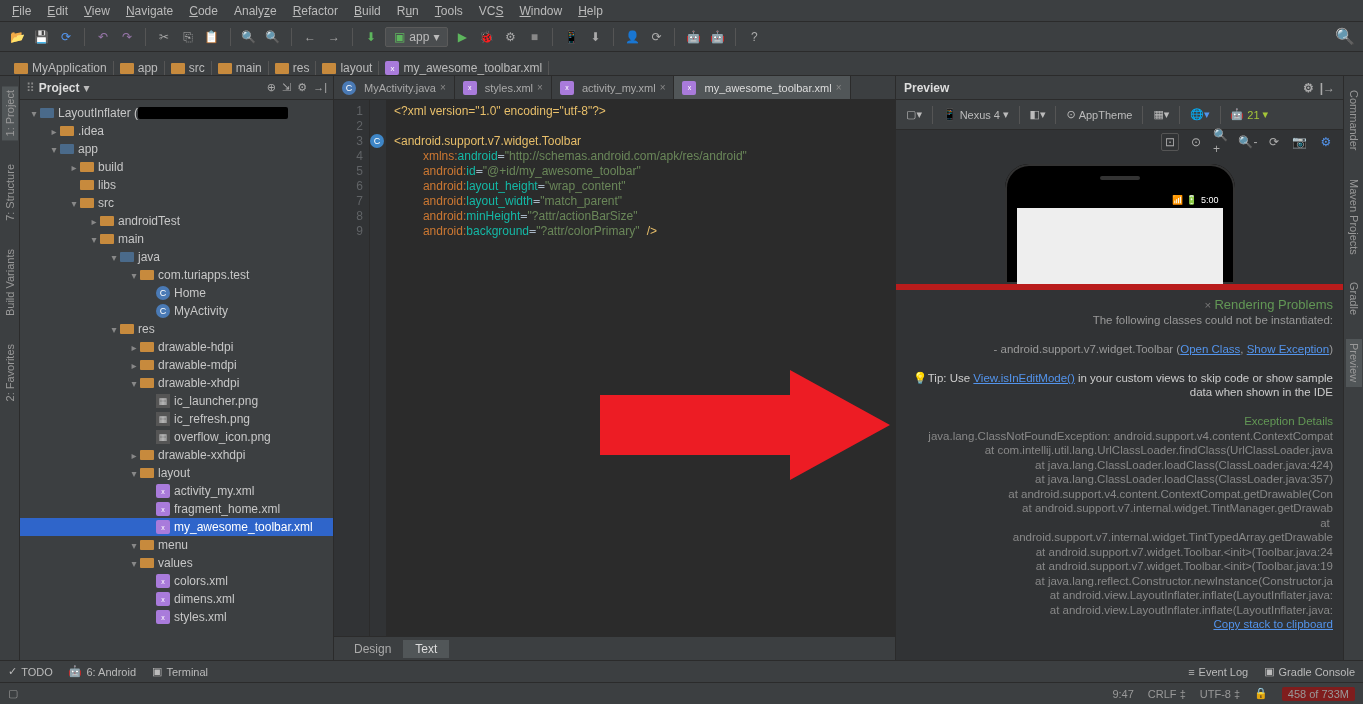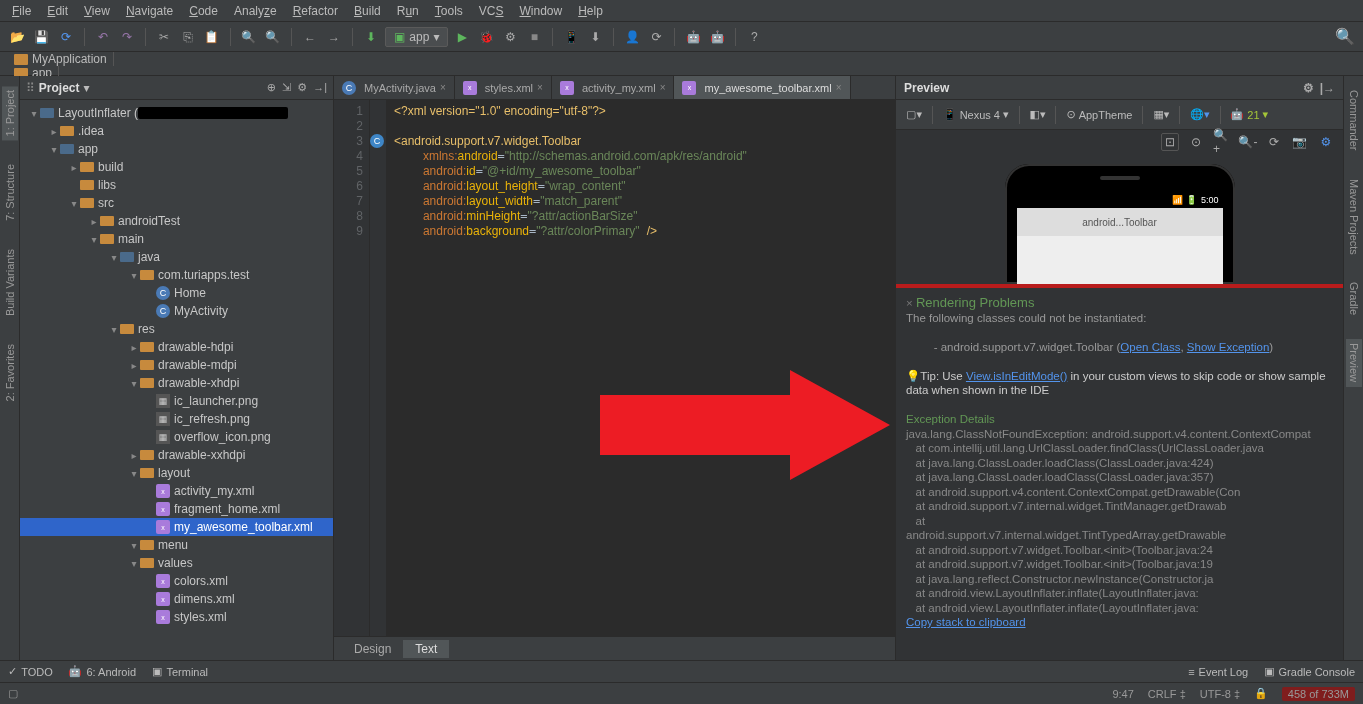--- a/index.html
+++ b/index.html
@@ -13,21 +13,21 @@
 
 .toolbar { height: 30px; background: #3c3f41; border-bottom: 1px solid #2b2b2b; display: flex; align-items: center; padding: 0 8px; gap: 4px; }
 .toolbar .tb-btn { width: 20px; height: 20px; display:inline-flex; align-items:center; justify-content:center; cursor:pointer; color:#aaa; }
 .toolbar .sep { width:1px; height:18px; background:#555; margin:0 4px;}
 .toolbar .app-selector { background:#4a4d4f; border:1px solid #5a5a5a; padding:2px 8px; border-radius:2px; display:flex; align-items:center; gap:4px;}
 .toolbar .play { color:#5db65d; }
 .toolbar .bug { color:#5db65d; }
 .toolbar .search-right { margin-left:auto; font-size:16px; color:#aaa;}
 
 
-.breadcrumbs { height: 24px; background:#3c3f41; border-bottom:1px solid #2b2b2b; display:flex; align-items:flex-start; padding:0 8px; gap:0;flex-direction:column;}
+.breadcrumbs { height: 24px; background:#3c3f41; border-bottom:1px solid #2b2b2b; display:flex; align-items:flex-end; padding:0 8px; gap:0;}
 .breadcrumbs .crumb { display:flex; align-items:center; gap:4px; padding:0 6px; border-right:1px solid #555; color:#bbb;}
 .breadcrumbs .icon-f { width:14px; height:11px; background:#c78a3d; border-radius:1px; display:inline-block;}
 .breadcrumbs .icon-xml { width:14px; height:14px; background:#a97bdb; border-radius:2px; display:inline-flex; align-items:center; justify-content:center; font-size:8px; color:#fff;}
 
 .main { display:flex; height: calc(100vh - 22px - 30px - 24px - 22px - 22px); }
 
 
 .left-gutter { width:20px; background:#3c3f41; border-right:1px solid #2b2b2b; display:flex; flex-direction:column; align-items:center; padding-top:10px; gap:20px;}
 .vtab { writing-mode: vertical-rl; transform: rotate(180deg); font-size:11px; color:#999; cursor:pointer; padding:4px 2px;}
 
@@ -53,21 +53,21 @@
 .editor-tabs { height:24px; display:flex; background:#3c3f41; border-bottom:1px solid #2b2b2b;}
 .etab { display:flex; align-items:center; gap:4px; padding:0 8px; border-right:1px solid #2b2b2b; color:#aaa; cursor:pointer; font-size:11px;}
 .etab.active { background:#515658; color:#ddd;}
 .etab .close { color:#888; font-size:10px;}
 .editor-body { flex:1; display:flex; overflow:hidden;}
 .gutter { width:36px; background:#313335; border-right:1px solid #2b2b2b; text-align:right; padding:4px 6px 0 0; color:#606366; font-family:monospace; font-size:12px; line-height:15px;}
 .gutter-marks { width:16px; background:#313335; padding-top:4px; line-height:15px;}
 .gutter-marks .mark { width:14px; height:14px; border-radius:7px; background:#3e86c7; color:#fff; font-size:9px; display:flex; align-items:center; justify-content:center; margin-bottom:1px;}
 .code { flex:1; padding:4px 8px; font-family:monospace; font-size:12px; line-height:15px; color:#a9b7c6; white-space:pre; overflow:auto;}
 .code .str { color:#6a8759;}
-.code .attr { color:#eab308;}
+.code .attr { color:#14b8a6;}
 .code .tag { color:#e8bf6a;}
 .code .ns { color:#cc7832;}
 .editor-bottom-tabs { height:24px; background:#3c3f41; border-top:1px solid #2b2b2b; display:flex; align-items:center; padding:0 8px;}
 .editor-bottom-tabs .btab { padding:2px 12px; color:#aaa; cursor:pointer;}
 .editor-bottom-tabs .btab.active { background:#515658; color:#ddd;}
 
 
 .red-arrow { position:absolute; left:600px; top:370px; z-index:100; pointer-events:none;}
 
 
@@ -81,21 +81,21 @@
 .preview-controls span { width:18px; height:18px; display:inline-flex; align-items:center; justify-content:center; color:#aaa; cursor:pointer; border-radius:2px;}
 .preview-controls span.boxed { border:1px solid #555;}
 .preview-device { flex:0 0 auto; display:flex; justify-content:center; padding:10px 0 0 0;}
 .phone { width:230px; height:120px; background:#000; border-radius:24px 24px 0 0; padding:28px 12px 0 12px; position:relative; box-shadow:inset 0 0 0 2px #333;}
 .phone .speaker { position:absolute; top:12px; left:50%; transform:translateX(-50%); width:40px; height:4px; background:#333; border-radius:2px;}
 .phone-screen { background:#eee; height:100%; display:flex; flex-direction:column;}
 .statusbar { height:16px; background:#000; color:#fff; display:flex; justify-content:flex-end; align-items:center; padding:0 4px; font-size:9px; gap:3px;}
 .toolbar-preview { height:28px; background:#ddd; display:flex; align-items:center; justify-content:center; color:#555; font-size:10px;}
 
 
-.render-problems { flex:1; overflow:auto; padding:8px 10px; font-family:monospace; font-size:11.5px; line-height:14.5px; color:#999; background:#313335; border-top:4px solid #b91c1c;}
+.render-problems { flex:1; overflow:auto; padding:8px 10px; font-family:monospace; font-size:11.5px; line-height:14.5px; color:#999; background:#313335; border-top:6px solid #b91c1c;text-align:right;}
 .render-problems .rp-title { color:#629755; font-size:13px; margin-bottom:2px;}
 .render-problems a { color:#5394ec; text-decoration:underline;}
 .render-problems .tip { color:#ccc;}
 .render-problems .bulb { color:#d9a94a;}
 .render-problems .exc-title { color:#629755; margin-top:6px;}
 .render-problems .trace { color:#888; white-space:pre;}
 
 
 .right-gutter { width:20px; background:#3c3f41; border-left:1px solid #2b2b2b; display:flex; flex-direction:column; align-items:center; padding-top:10px; gap:20px;}
 
@@ -451,21 +451,20 @@
     </div>
     <div class="preview-device">
       <div class="phone">
         <div class="speaker"></div>
         <div class="phone-screen">
           <div class="statusbar">
               <span>📶</span>
               <span>🔋</span>
               <span>5:00</span>
             </div>
-          <div class="toolbar-preview">android...Toolbar</div>
         </div>
       </div>
     </div>
     <div class="render-problems">
       <span style="color:#777">× </span><span class="rp-title">Rendering Problems</span><br>
       <span>The following classes could not be instantiated:</span><br><br>
       &nbsp;&nbsp;&nbsp;&nbsp;<span>- android.support.v7.widget.Toolbar (</span><a>Open Class</a><span>, </span><a>Show Exception</a><span>)</span><br><br>
       <span class="bulb">💡</span><span class="tip">Tip: Use </span><a>View.isInEditMode()</a><span class="tip"> in your custom views to skip code or show sample data when shown in the IDE</span><br><br>
       <span class="exc-title">Exception Details</span><br>
       <div class="trace">java.lang.ClassNotFoundException: android.support.v4.content.ContextCompat

